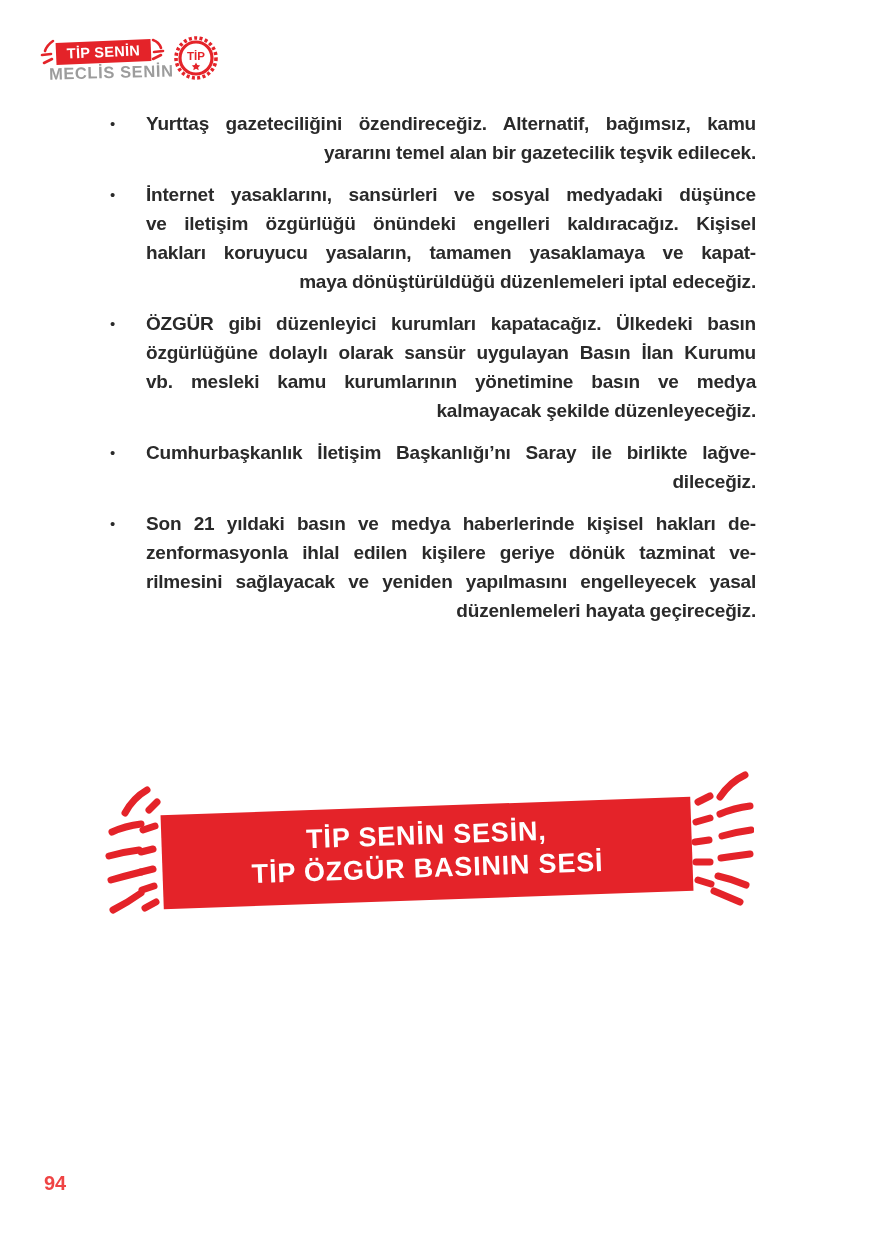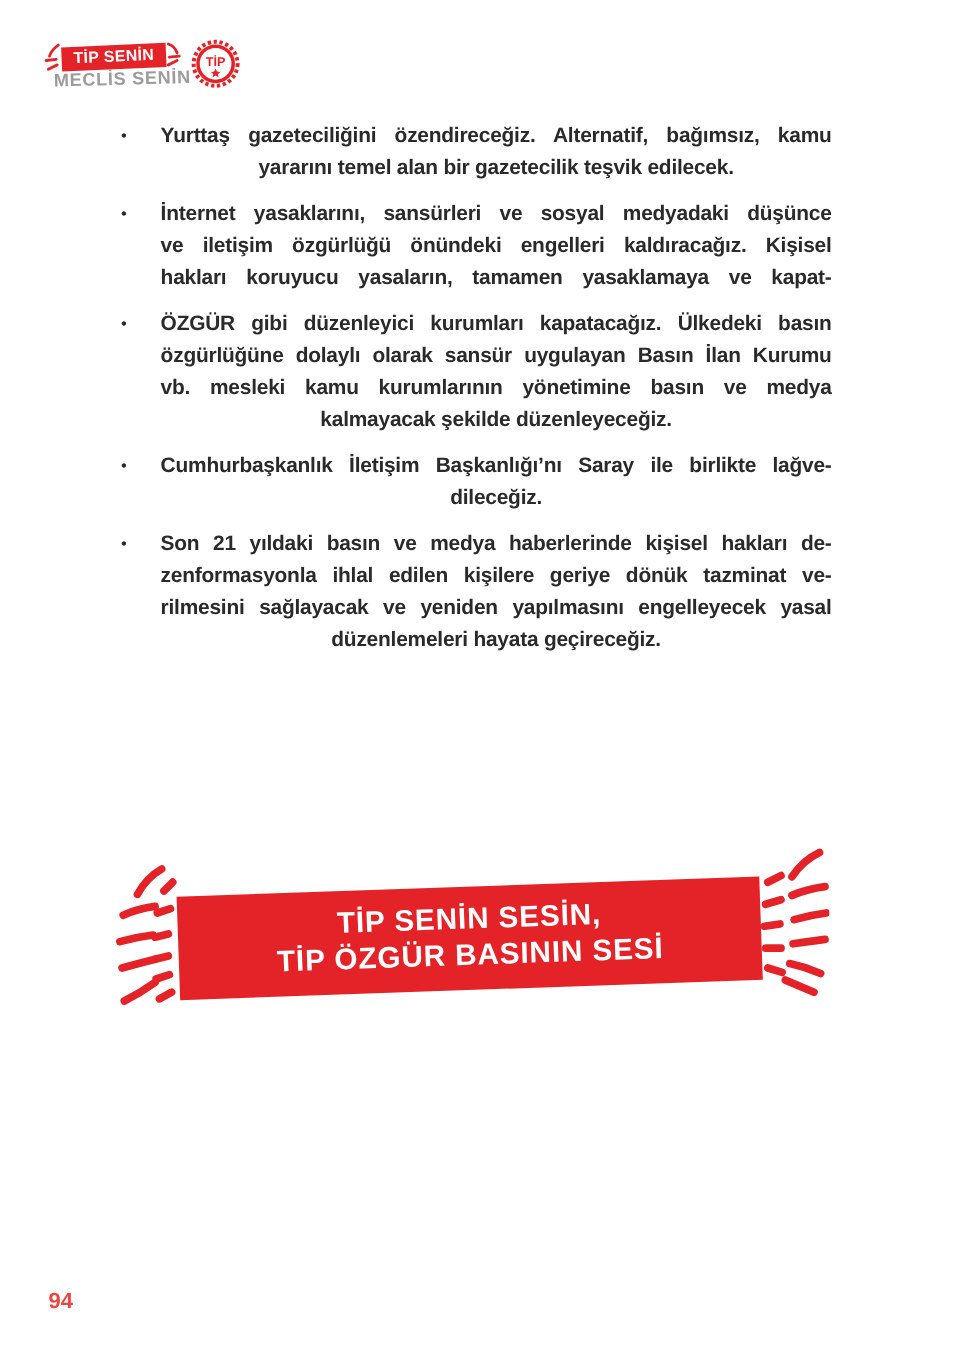--- a/index.html
+++ b/index.html
@@ -23,21 +23,21 @@
   .logo-rays-left  { position:absolute; left:0px;  top:4px; }
   .logo-rays-right { position:absolute; left:111px; top:2px; }
   .badge { position:absolute; left:133px; top:1px; }
 
   
   .bullets { position:absolute; left:108px; top:109px; width:648px; margin:0; padding:0; list-style:none; }
   .bullets li { display:flex; margin-bottom:13px; color:#2a2a2a; }
   .marker { flex:0 0 36px; width:36px; font-size:15px; line-height:29px; padding-left:2px; color:#2a2a2a; }
   .btext  { flex:1; font-size:19px; line-height:29px; letter-spacing:-0.2px;font-weight:bold; }
   .bline  { text-align:justify; text-align-last:justify; }
-  .bline.last { text-align:center; text-align-last:auto; }
+  .bline.last { text-align:right; text-align-last:auto; }
 
   
   .slogan {
     position:absolute; left:162px; top:806px; width:530px; height:94px;
     background:#e42329; transform:rotate(-2deg); box-sizing:border-box;
     color:#ffffff; font-weight:bold; font-size:27px; line-height:33px;
     text-align:center; padding-top:13px; letter-spacing:0.8px; white-space:nowrap;
   }
   .rays-left  { position:absolute; left:105px; top:786px; }
   .rays-right { position:absolute; left:690px; top:764px; }
@@ -83,20 +83,21 @@
           <div class="bline">Yurttaş gazeteciliğini özendireceğiz. Alternatif, bağımsız, kamu</div>
           <div class="bline last">yararını temel alan bir gazetecilik teşvik edilecek.</div>
         </div>
       </li>
       <li>
         <span class="marker">•</span>
         <div class="btext">
           <div class="bline">İnternet yasaklarını, sansürleri ve sosyal medyadaki düşünce</div>
           <div class="bline">ve iletişim özgürlüğü önündeki engelleri kaldıracağız. Kişisel</div>
           <div class="bline">hakları koruyucu yasaların, tamamen yasaklamaya ve kapat-</div>
+          <div class="bline last">maya dönüştürüldüğü düzenlemeleri iptal edeceğiz.</div>
         </div>
       </li>
       <li>
         <span class="marker">•</span>
         <div class="btext">
           <div class="bline">ÖZGÜR gibi düzenleyici kurumları kapatacağız. Ülkedeki basın</div>
           <div class="bline">özgürlüğüne dolaylı olarak sansür uygulayan Basın İlan Kurumu</div>
           <div class="bline">vb. mesleki kamu kurumlarının yönetimine basın ve medya</div>
           <div class="bline last">kalmayacak şekilde düzenleyeceğiz.</div>
         </div>

